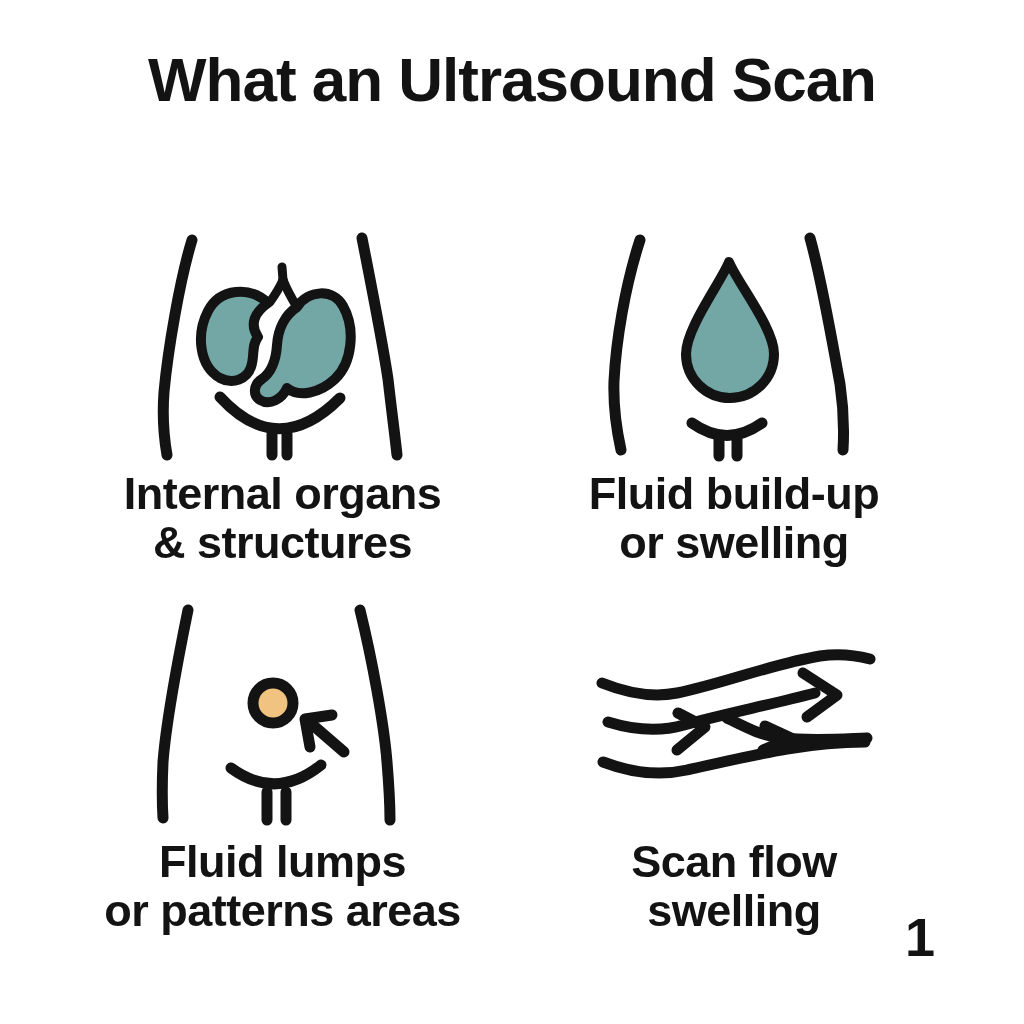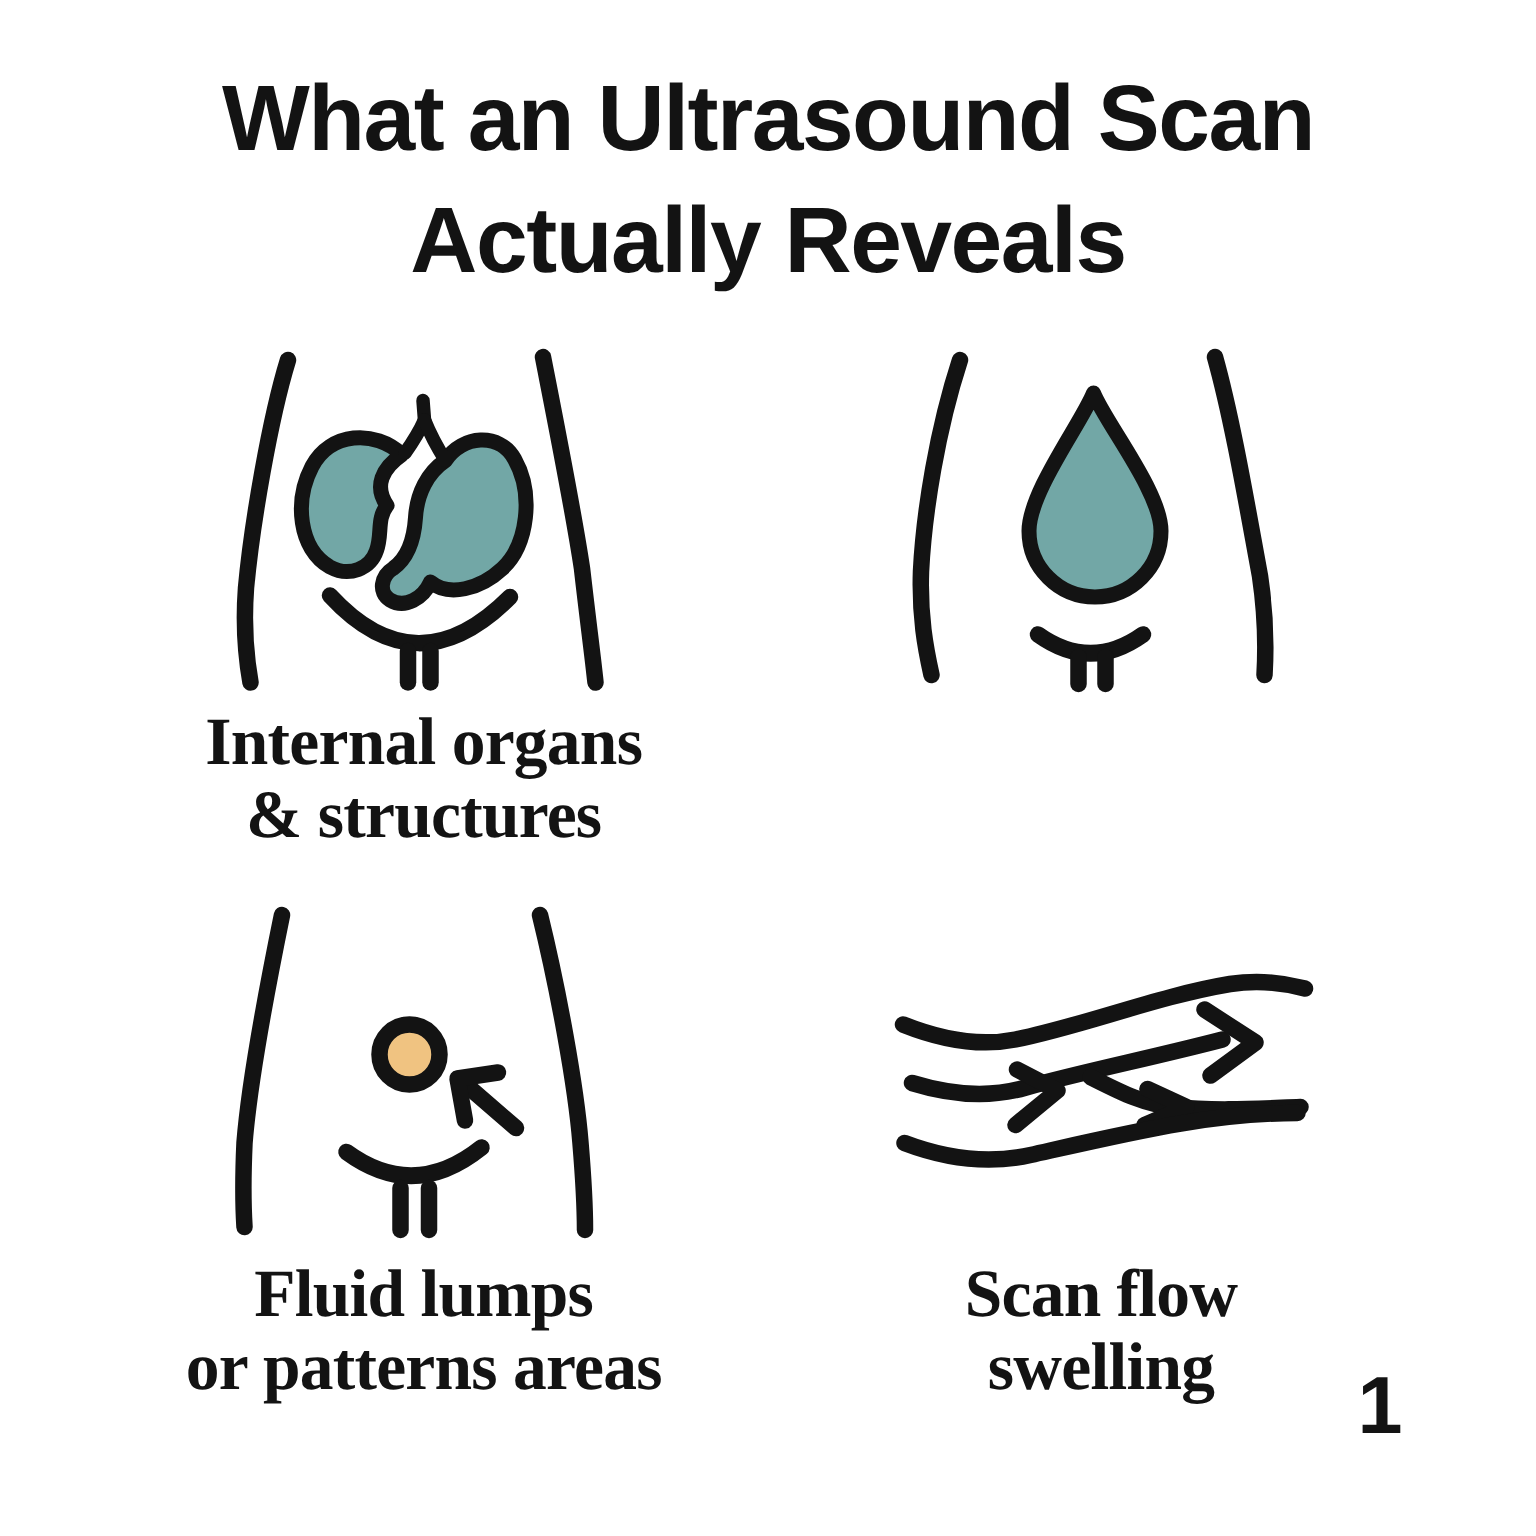--- a/index.html
+++ b/index.html
@@ -40,21 +40,20 @@
   .icon3 { left: 128px; top: 594px; width: 304px; height: 244px; }
   .icon4 { left: 572px; top: 618px; width: 324px; height: 204px; }
   .label {
     position: absolute;
     text-align: center;
     font-weight: bold;
     font-size: 45px;
     line-height: 1.08;
     color: var(--ink);
     letter-spacing: -0.5px;
-    font-family: Liberation Serif, serif;
   }
   .label1 { left: 30px;  top: 470px; width: 505px; }
   .label2 { left: 530px; top: 470px; width: 408px; }
   .label3 { left: 30px;  top: 838px; width: 505px; }
   .label4 { left: 530px; top: 838px; width: 408px; }
   .page-number {
     position: absolute;
     left: 890px;
     top: 906px;
     width: 60px;
@@ -84,21 +83,20 @@
     stroke-width: 11;
   }
 </style>
 </head>
 <body>
 
 <div class="canvas">
 
   <div class="title">
     <div>What an Ultrasound Scan</div>
-    <div>Actually Reveals</div>
   </div>
 
   <div class="icon-box icon1">
     <svg viewBox="0 0 304 244" aria-hidden="true">
 
       <path class="ln" d="M 64,16 C 52,55 40,125 36,168 C 34,195 36,214 39,231"></path>
       <path class="ln" d="M 234,14 C 242,55 254,115 260,155 C 264,190 267,212 269,231"></path>
 
       <path class="teal-shape" d="M 140,79 C 122,62 92,64 80,87 C 68,110 71,142 92,154 C 105,161 119,155 123,143 C 127,132 123,122 130,113 C 121,100 127,88 140,79 Z"></path>
 
@@ -152,20 +150,24 @@
       <path class="ln" d="M 155,100 C 175,110 190,118 210,120 C 240,123 268,121 295,120"></path>
       <path class="ln" d="M 193,108 L 219,120 L 191,132"></path>
       <path class="ln" d="M 31,144 C 60,155 88,158 115,152 C 155,143 185,136 215,131 C 245,126 270,124 293,124"></path>
     </svg>
   </div>
 
   <div class="label label1">
     <div>Internal organs</div>
     <div>&amp; structures</div>
   </div>
+  <div class="label label2">
+    <div>Fluid build-up</div>
+    <div>or swelling</div>
+  </div>
   <div class="label label3">
     <div>Fluid lumps</div>
     <div>or patterns areas</div>
   </div>
   <div class="label label4">
     <div>Scan flow</div>
     <div>swelling</div>
   </div>
 
   <div class="page-number">1</div>

